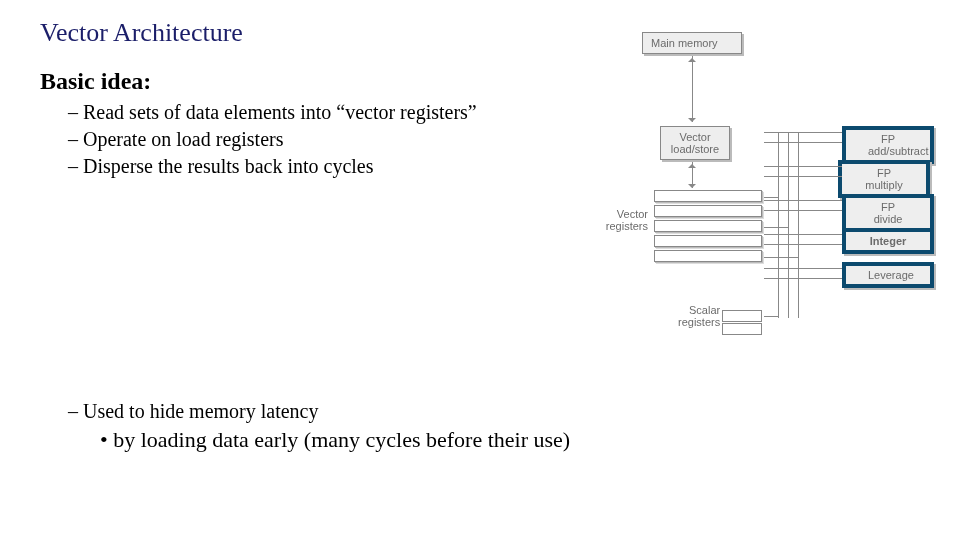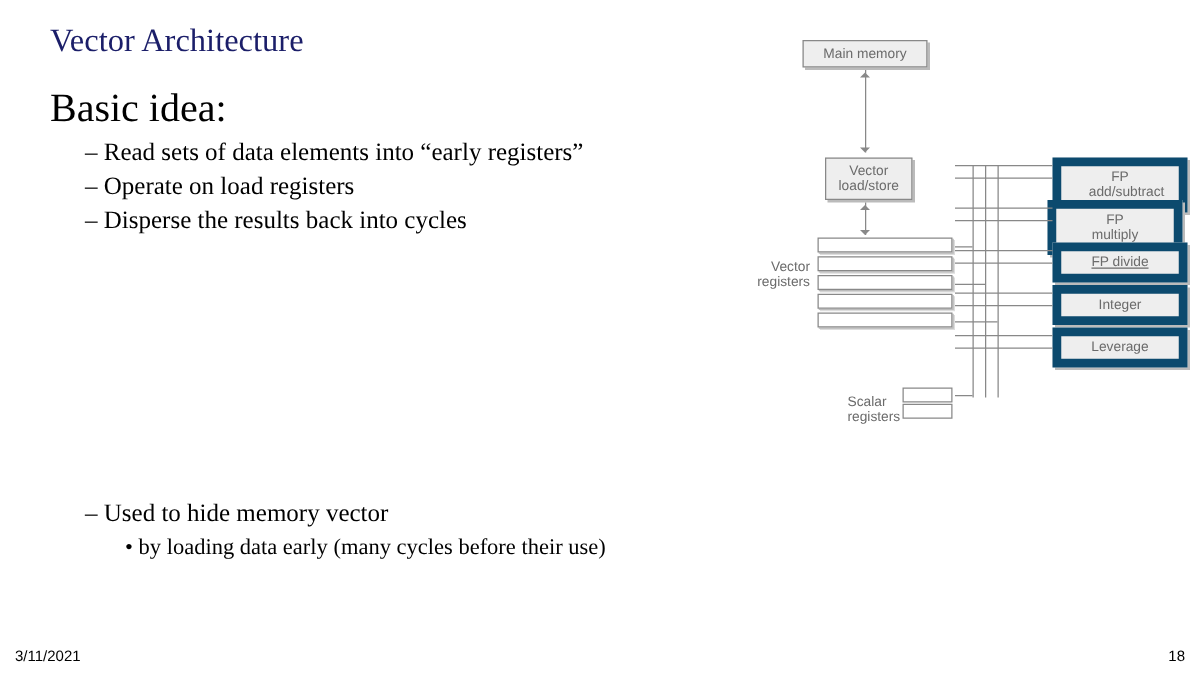--- a/index.html
+++ b/index.html
@@ -3,57 +3,57 @@
 <meta charset="utf-8">
 <style>
   * { box-sizing: border-box; margin: 0; padding: 0; }
   html, body { width: 960px; height: 540px; font-family: "Times New Roman", Times, serif; background: #fff; color: #000; }
   .slide { position: relative; width: 960px; height: 540px; padding: 18px 40px 0 40px; }
   .title { font-size: 26px; color: #1b1e69; font-weight: 400; margin-bottom: 14px; }
   .content-row { display: flex; gap: 16px; }
   .left { flex: 0 0 520px; }
   .right { flex: 1 1 auto; position: relative; }
 
-  .h2 { font-size: 32px; margin: 6px 0 6px 0; }
+  .h2 { font-size: 24px; margin: 6px 0 6px 0; font-weight: bold; }
   .indent1 { margin: 4px 0 4px 28px; font-size: 20px; }
-  .indent2 { margin: 4px 0 4px 60px; font-size: 18px; }
+  .indent2 { margin: 4px 0 4px 60px; font-size: 22px; }
   .dash::before { content: "– "; }
   .bull::before { content: "• "; }
 
   .footer { position: absolute; bottom: 8px; left: 12px; right: 12px; display: flex; justify-content: space-between; font-size: 12px; font-family: Arial, sans-serif; color: #000; }
 
   
   .diag { position: relative; width: 370px; height: 350px; font-family: Arial, sans-serif; font-size: 11px; color: #6b6b6b; margin-top: -30px; margin-left: 6px; }
   .dbox { position: absolute; border: 1px solid #888; background: #eee; padding: 4px 8px; }
   .dboxw { box-shadow: 2px 2px 0 #bbb; }
   .hline { position: absolute; height: 1px; background: #888; }
   .vline { position: absolute; width: 1px; background: #888; }
   .dlabel { position: absolute; color: #6b6b6b; }
   .reg { position: absolute; border: 1px solid #888; background: #fff; height: 12px; }
   .reg.stack { box-shadow: 1px 1px 0 #bbb, 2px 2px 0 #ddd; }
-  .fu { position:absolute; border:7px solid #0c4a6e; background:#eee; padding:3px 22px; width:108px; text-align:center; box-shadow:2px 2px 0 #bbb; }
+  .fu { position:absolute; border:4px solid #0c4a6e; background:#eee; padding:3px 22px; width:92px; text-align:center; box-shadow:2px 2px 0 #bbb; }
 </style>
 </head>
 <body>
 
 <div class="slide">
   <div class="title">Vector Architecture</div>
 
   <div class="content-row">
     <div class="left">
       <div class="h2">Basic idea:</div>
-      <div class="indent1 dash">Read sets of data elements into “early registers”</div>
+      <div class="indent1 dash">Read sets of data elements into “vector registers”</div>
       <div class="indent1 dash">Operate on load registers</div>
       <div class="indent1 dash">Disperse the results back into cycles</div>
     </div>
 
     <div class="right">
       <div class="diag">
 
-        <div class="dbox dboxw" style="left:60px; top:0; width:100px; text-align:center;">Main memory</div>
+        <div class="dbox dboxw" style="left:60px; top:0; width:100px; ">Main memory</div>
 
         <div class="vline" style="left:110px; top:24px; height:66px;"></div>
         <div style="position:absolute; left:106px; top:22px; border:4px solid transparent; border-bottom-color:#888;"></div>
         <div style="position:absolute; left:106px; top:86px; border:4px solid transparent; border-top-color:#888;"></div>
 
         <div class="dbox dboxw" style="left:78px; top:94px; width:70px; text-align:center; white-space:pre-line;">Vector
 load/store</div>
 
         <div class="vline" style="left:110px; top:130px; height:26px;"></div>
         <div style="position:absolute; left:106px; top:128px; border:4px solid transparent; border-bottom-color:#888;"></div>
@@ -61,29 +61,29 @@
 
         <div class="dlabel" style="left:8px; top:176px; white-space:pre-line; text-align:right; width:58px;">Vector
 registers</div>
 
         <div class="reg stack" style="left:72px; top:158px; width:108px;"></div>
         <div class="reg stack" style="left:72px; top:173px; width:108px;"></div>
         <div class="reg stack" style="left:72px; top:188px; width:108px;"></div>
         <div class="reg stack" style="left:72px; top:203px; width:108px;"></div>
         <div class="reg stack" style="left:72px; top:218px; width:108px;"></div>
 
-        <div class="dlabel" style="left:96px; top:284px; white-space:pre-line; text-align:left;">Scalar
+        <div class="dlabel" style="left:96px; top:272px; white-space:pre-line; text-align:right;">Scalar
 registers</div>
         <div class="reg" style="left:140px; top:278px; width:40px;"></div>
         <div class="reg" style="left:140px; top:291px; width:40px;"></div>
 
         <div class="fu" style="left:260px; top:94px;">FP add/subtract</div>
         <div class="fu" style="left:256px; top:128px;">FP multiply</div>
-        <div class="fu" style="left:260px; top:162px;text-decoration:underline;">FP divide</div>
-        <div class="fu" style="left:260px; top:196px;">Integer</div>
+        <div class="fu" style="left:260px; top:162px;">FP divide</div>
+        <div class="fu" style="left:260px; top:196px;font-weight:bold;">Integer</div>
         <div class="fu" style="left:260px; top:230px;">Leverage</div>
 
         <div class="hline" style="left:182px; top:100px; width:78px;"></div>
         <div class="hline" style="left:182px; top:110px; width:78px;"></div>
         <div class="hline" style="left:182px; top:134px; width:78px;"></div>
         <div class="hline" style="left:182px; top:144px; width:78px;"></div>
         <div class="hline" style="left:182px; top:168px; width:78px;"></div>
         <div class="hline" style="left:182px; top:178px; width:78px;"></div>
         <div class="hline" style="left:182px; top:202px; width:78px;"></div>
         <div class="hline" style="left:182px; top:212px; width:78px;"></div>
@@ -97,20 +97,16 @@
         <div class="hline" style="left:182px; top:165px; width:14px;"></div>
         <div class="hline" style="left:182px; top:195px; width:24px;"></div>
         <div class="hline" style="left:182px; top:225px; width:34px;"></div>
 
         <div class="hline" style="left:182px; top:284px; width:14px;"></div>
       </div>
     </div>
   </div>
 
   <div style="height:14px;"></div>
-  <div class="indent1 dash">Used to hide memory vector</div>
+  <div class="indent1 dash">Used to hide memory latency</div>
   <div class="indent2 bull">by loading data early (many cycles before their use)</div>
 
-  <div class="footer">
-    <span>3/11/2021</span>
-    <span>18</span>
-  </div>
 </div>
 
 </body></html>

